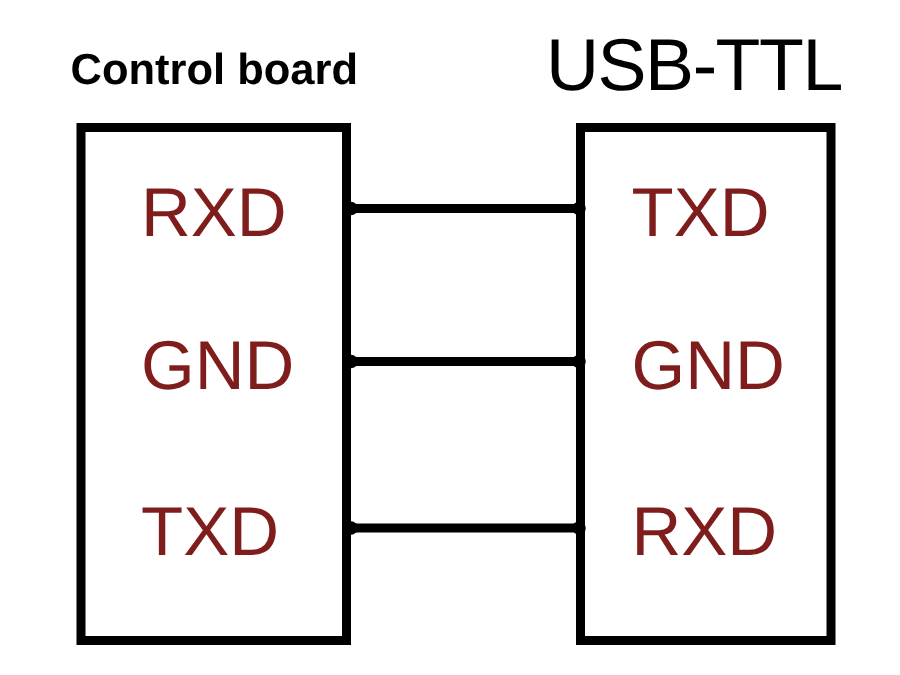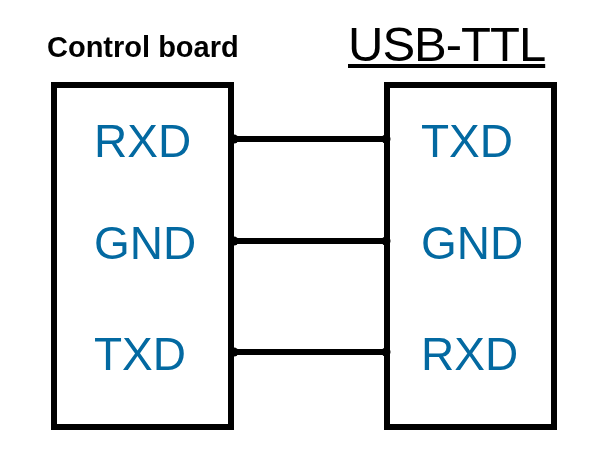--- a/index.html
+++ b/index.html
@@ -26,26 +26,25 @@
     line-height: 1;
   }
   #title-control {
     left: 47px;
     top: 33px;
     font-size: 29px;
     font-weight: bold;
     letter-spacing: 0px;
   }
   #title-usbttl {
-    left: 348px;
+    left: 364px;
     top: 20px;
     font-size: 49px;
     font-weight: normal;
     letter-spacing: -1px;
-    text-decoration: underline;
   }
 
   
   .device-box {
     position: absolute;
     border: 6px solid #000000;
     box-sizing: border-box;
     background: #ffffff;
   }
   #box-control {
@@ -61,21 +60,21 @@
     height: 348px;
   }
 
   
   .pin-label {
     position: absolute;
     font-size: 46px;
     font-weight: normal;
     line-height: 1;
     white-space: nowrap;
-    color: #0369a1;
+    color: #7f1d1d;
     transform: translateY(-50%);
   }
   .pin-label.left-col  { left: 94px; }
   .pin-label.right-col { left: 421px; }
 
   .row-1 { top: 141px; }
   .row-2 { top: 243px; text-align: center; }
   .row-3 { top: 354px; }
 
   

